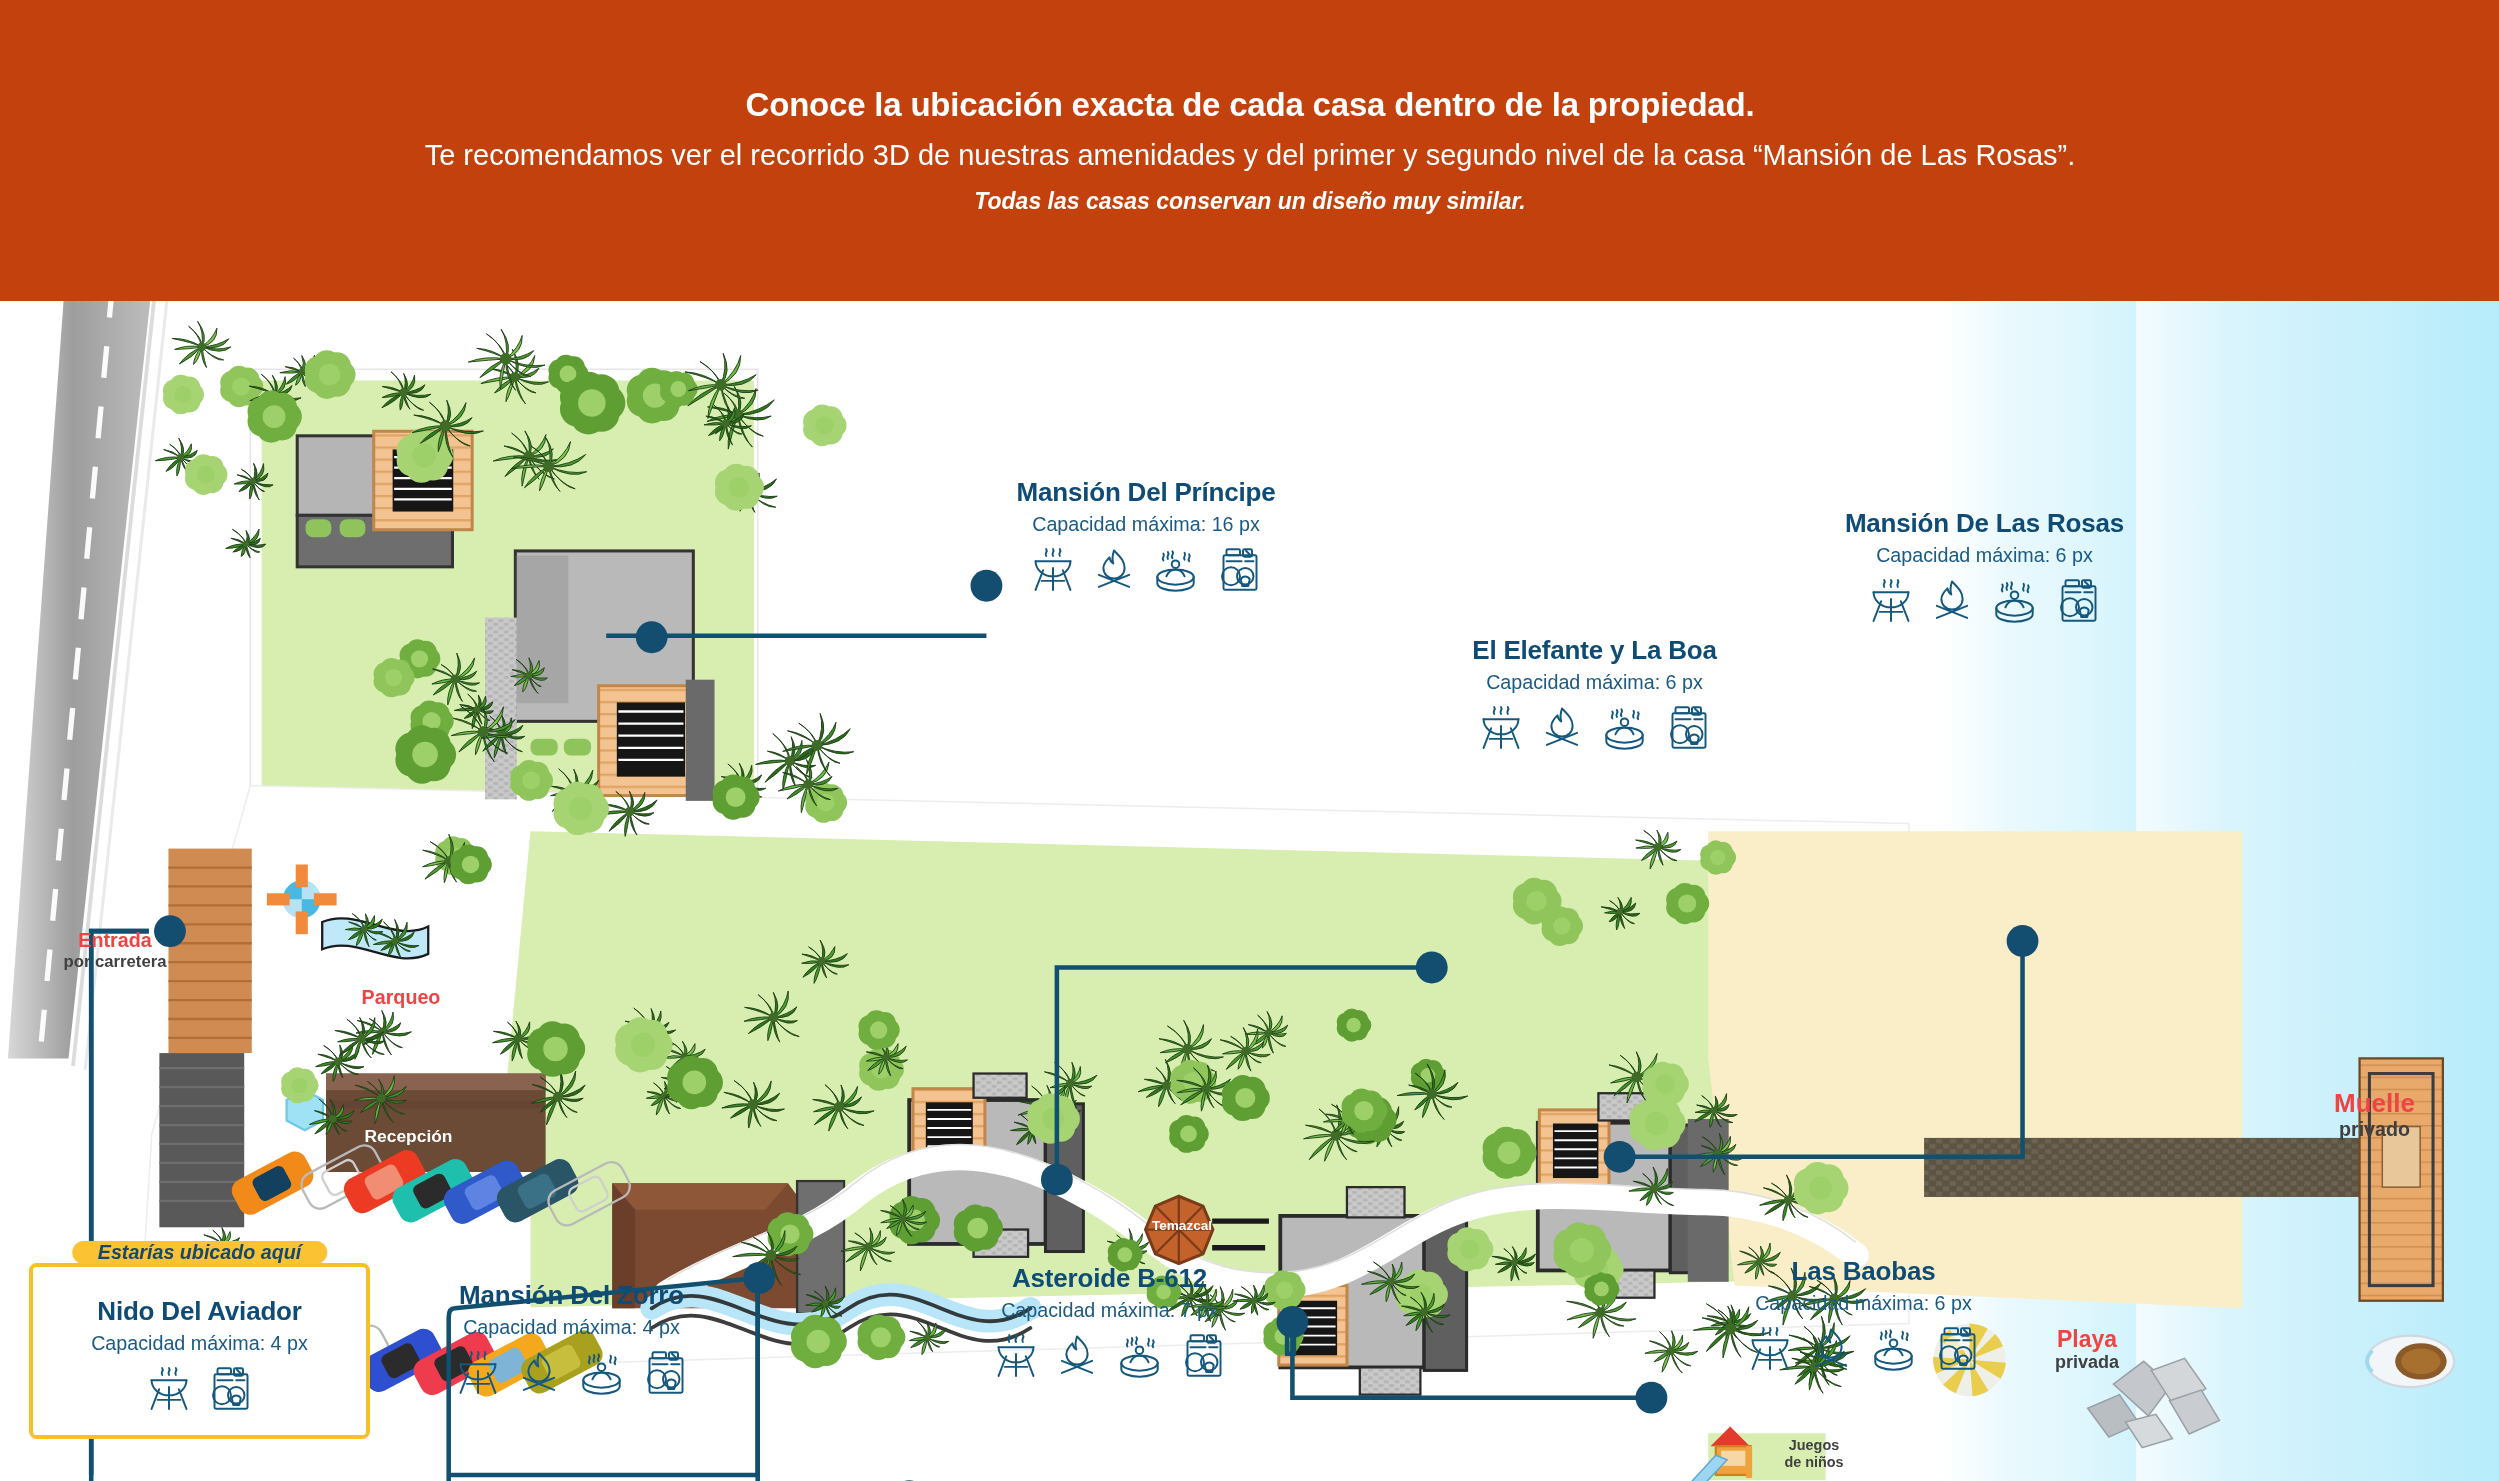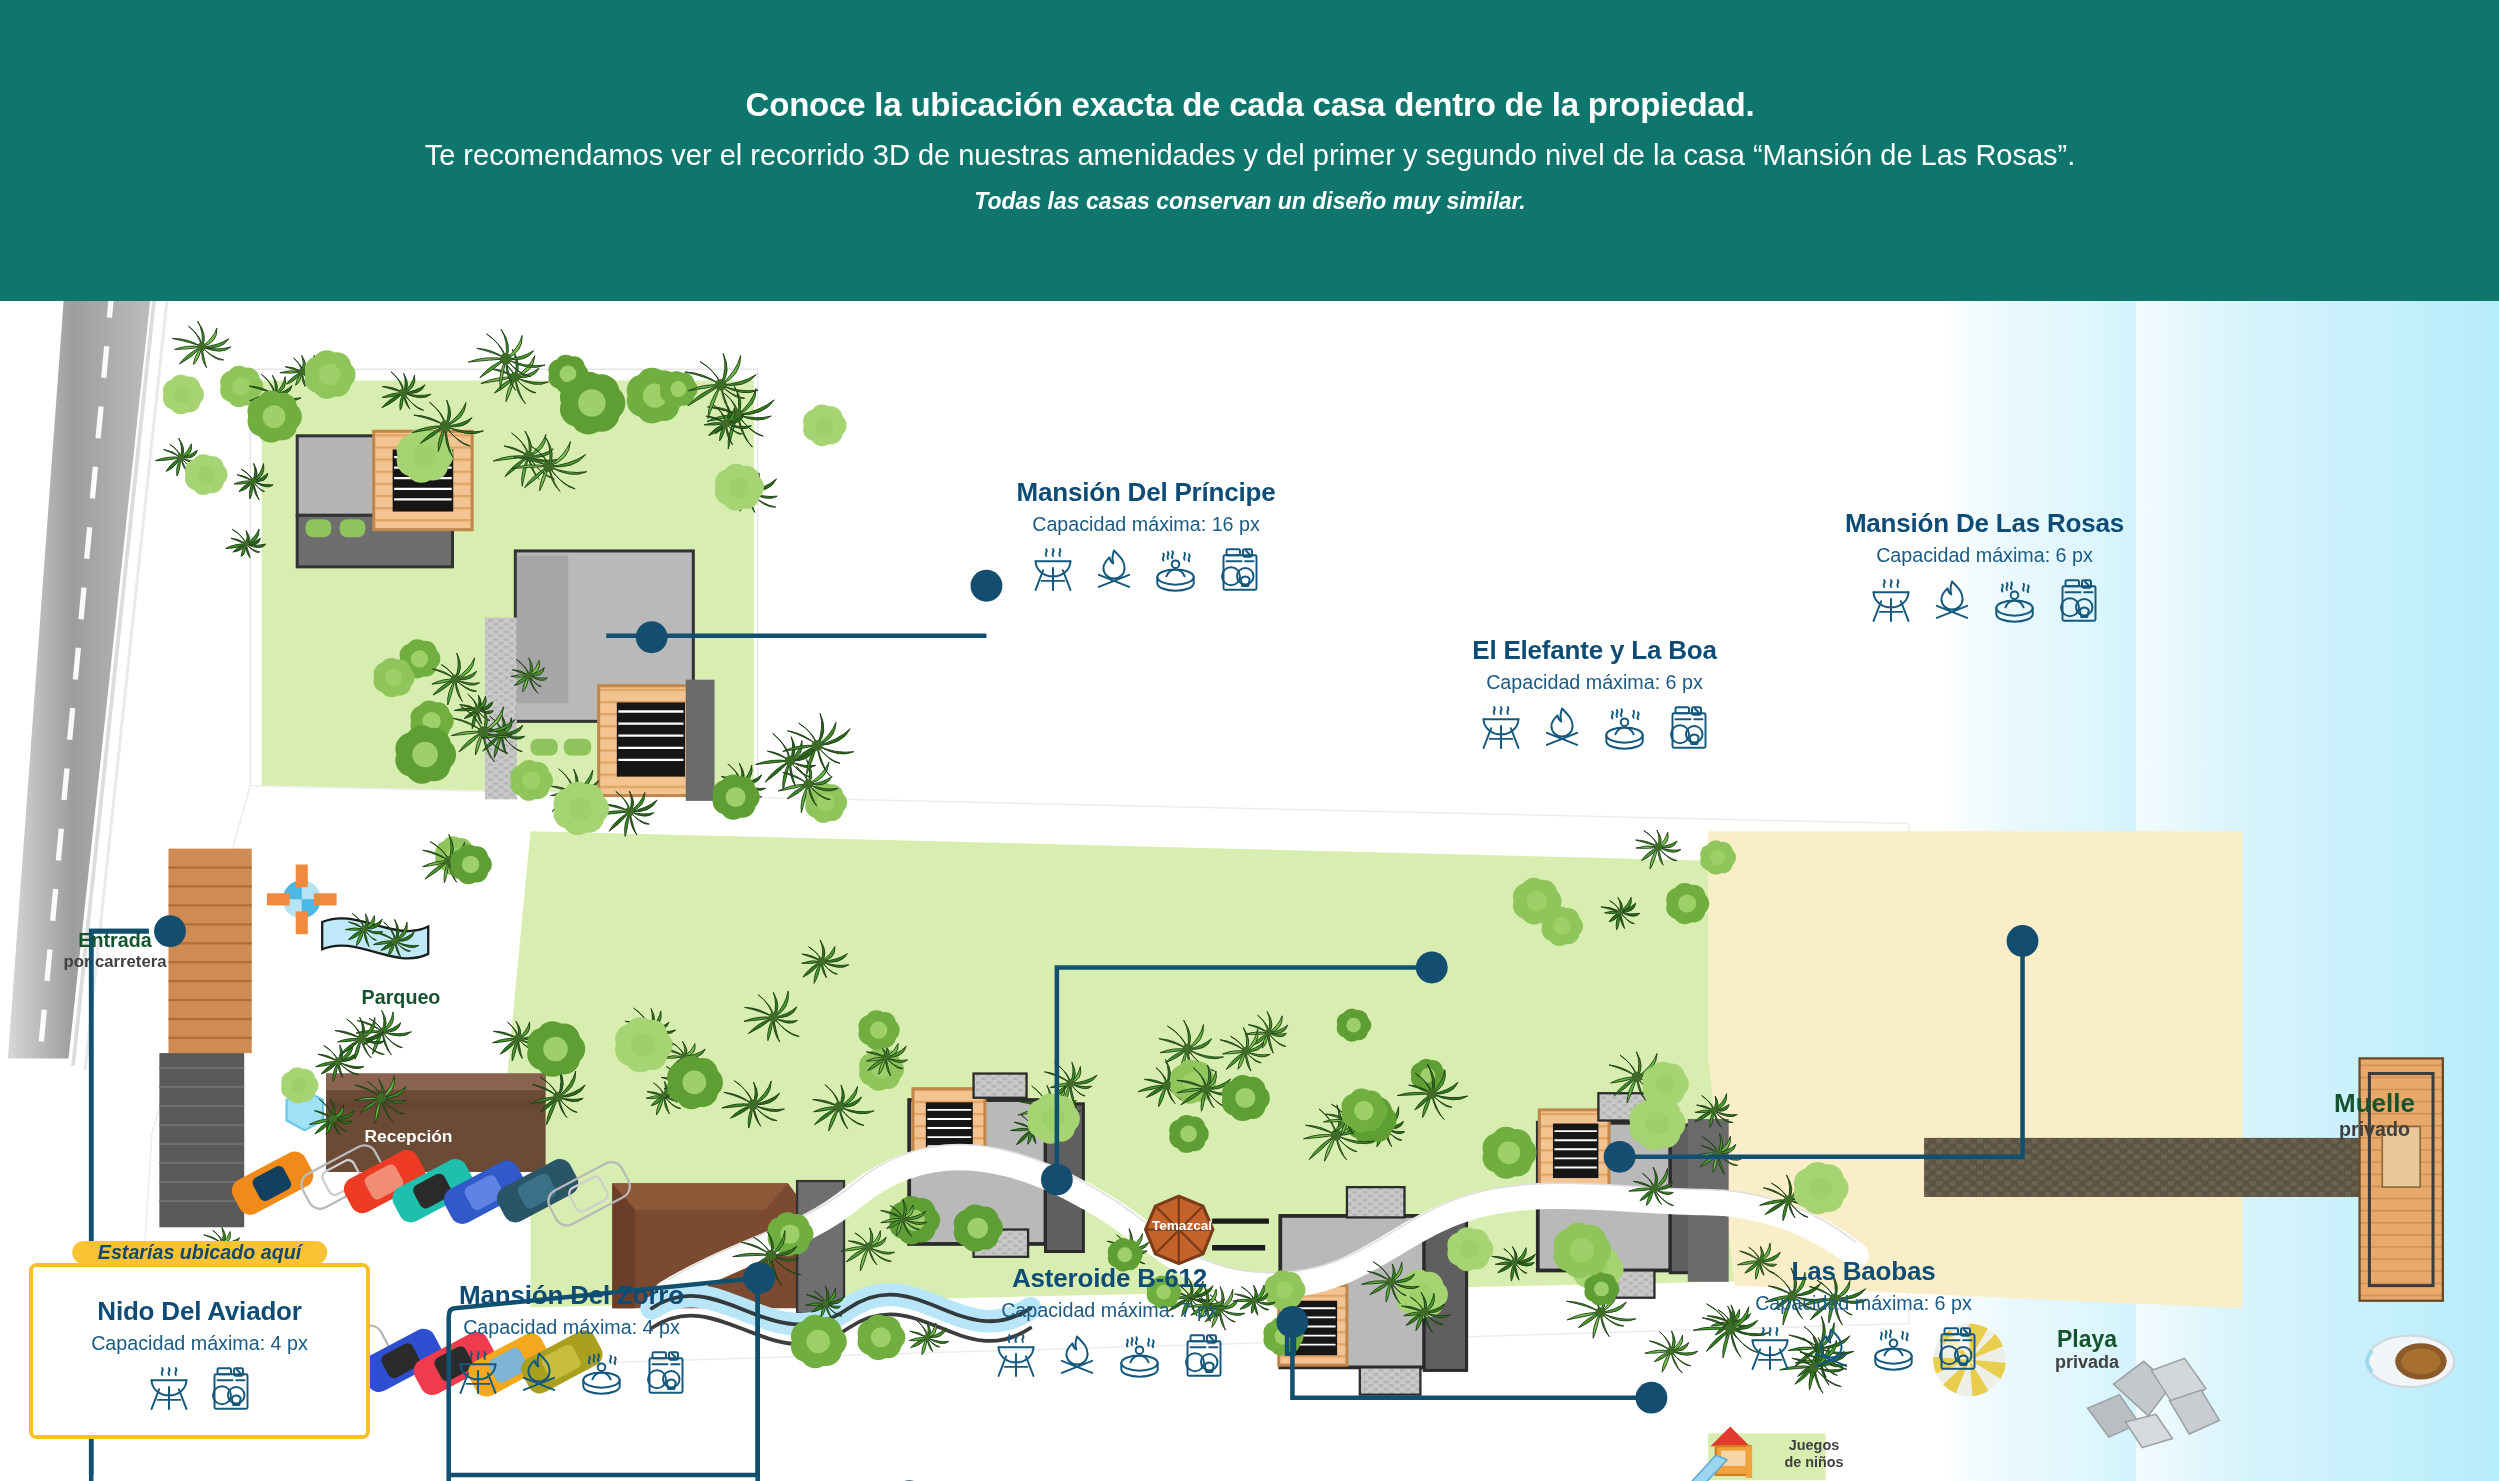--- a/index.html
+++ b/index.html
@@ -7,21 +7,21 @@
     width: 2500px; height: 1482px;
     background: #ffffff;
     font-family: "Liberation Sans", sans-serif;
     overflow: hidden;
   }
   #page { position: relative; width: 2500px; height: 1482px; background:#fff; }
 
   
   #header {
     position: absolute; left:0; top:0; width:2500px; height:301px;
-    background: #0f766e;
+    background: #c2410c;
     display:flex; flex-direction:column; align-items:center; justify-content:center;
     color:#ffffff; text-align:center;
   }
   #header .h-title {
     font-size: 33px; font-weight: 700; letter-spacing:-0.2px;
     line-height: 1.2; margin-bottom: 12px;
   }
   #header .h-sub {
     font-size: 29px; font-weight: 400; line-height:1.25; margin-bottom: 15px;
   }
@@ -63,21 +63,21 @@
   }
   .ribbon {
     position:absolute; left:50%; top:-26px; transform:translateX(-50%);
     background:#fbc333; color:#15486f;
     font-size: 19.7px; font-weight: 700; font-style: italic;
     padding: 0 26px; border-radius: 27px; white-space:nowrap;
   }
 
   
   .maplabel { position:absolute; text-align:center; white-space:nowrap; user-select:none; }
-  .maplabel .ml-big   { font-size:19.7px; font-weight:700; color:#14532d; line-height:1.1; }
+  .maplabel .ml-big   { font-size:19.7px; font-weight:700; color:#ef4444; line-height:1.1; }
   .maplabel .ml-small { font-size:16.7px; font-weight:700; color:#404040; line-height:1.15; }
   .maplabel.on-dark .ml-big,
   .maplabel.on-dark .ml-small { color:#ffffff; }
   .maplabel.muelle .ml-big   { font-size:26px; }
   .maplabel.muelle .ml-small { font-size:19.7px; font-weight:700; }
   .maplabel.playa .ml-big    { font-size:23px; }
   .maplabel.playa .ml-small  { font-size:18px; }
   .maplabel.temazcal .ml-big { font-size:13.6px; }
   .maplabel.ninos .ml-small  { font-size:14.4px; }
   .maplabel.recepcion .ml-big{ font-size:17.4px; }

